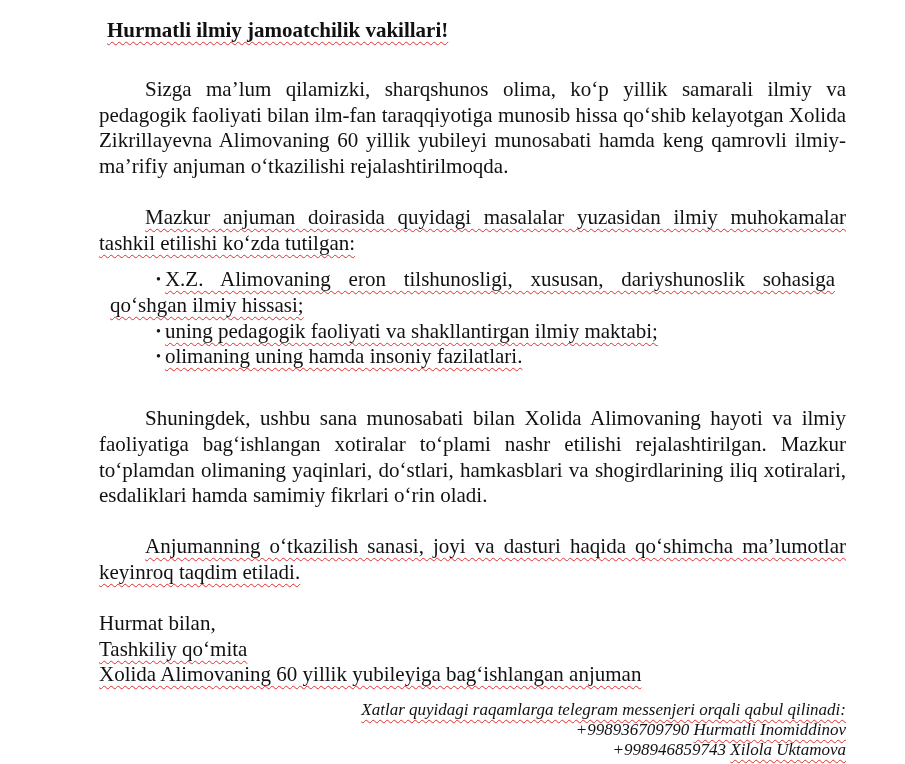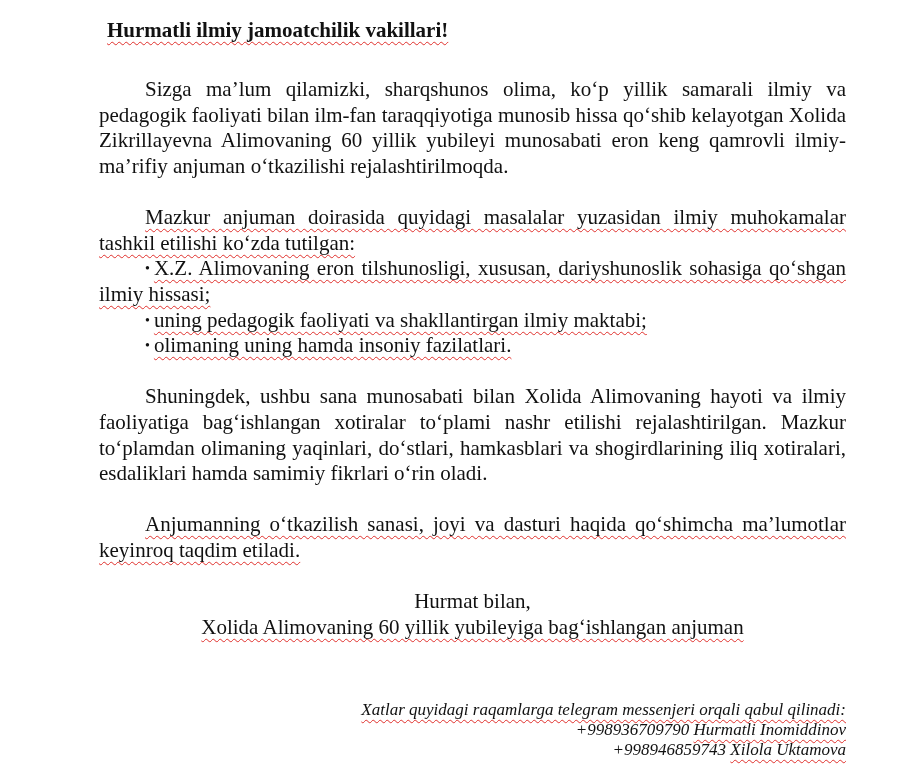--- a/index.html
+++ b/index.html
@@ -28,60 +28,60 @@
       text-align: justify;
       text-indent: 46px;
     }
     .gap { height: 25.6px; }
     .heading {
       font-weight: bold;
       margin: 8px;
     }
     .list {
       list-style: none;
-      margin: 0;
+      margin: 11px;
       padding: 0;
     }
     .list li {
       text-indent: 46px;
       text-align: justify;
     }
     .list li .bullet {
       font-size: 14px;
       margin-right: 4px;
       vertical-align: 2px;
     }
     b { font-weight: normal; }
     .sp {
       text-decoration: underline wavy #e0302c;
       text-decoration-thickness: 1px;
       text-underline-offset: 4px;
       text-decoration-skip-ink: none;
     }
-    .closing { margin: 0; text-align: center; }
+    .closing { margin: 0; }
     .contacts {
       position: absolute;
       right: 59px;
       top: 700px;
       text-align: right;
       font-style: italic;
       font-size: 17px;
       line-height: 20px;
     }
   </style>
 </head>
 <body>
 
 <div class="page">
 
   <p class="heading sp">Hurmatli ilmiy jamoatchilik vakillari!</p>
 
   <div class="gap"></div>
 
-  <p class="para"><span>Sizga ma’lum qilamizki, sharqshunos olima, ko‘p yillik samarali ilmiy va pedagogik faoliyati bilan ilm-fan taraqqiyotiga munosib hissa qo‘shib kelayotgan </span><b>Xolida Zikrillayevna Alimovaning 60 yillik yubileyi</b><span> munosabati eron </span><b>keng qamrovli ilmiy-ma’rifiy anjuman</b><span> o‘tkazilishi rejalashtirilmoqda.</span></p>
+  <p class="para"><span>Sizga ma’lum qilamizki, sharqshunos olima, ko‘p yillik samarali ilmiy va pedagogik faoliyati bilan ilm-fan taraqqiyotiga munosib hissa qo‘shib kelayotgan </span><b>Xolida Zikrillayevna Alimovaning 60 yillik yubileyi</b><span> munosabati hamda </span><b>keng qamrovli ilmiy-ma’rifiy anjuman</b><span> o‘tkazilishi rejalashtirilmoqda.</span></p>
 
   <div class="gap"></div>
 
   <p class="para sp">Mazkur anjuman doirasida quyidagi masalalar yuzasidan ilmiy muhokamalar tashkil etilishi ko‘zda tutilgan:</p>
   <ul class="list">
     <li><span class="bullet">•</span><span class="sp">X.Z. Alimovaning eron tilshunosligi, xususan, dariyshunoslik sohasiga qo‘shgan ilmiy hissasi;</span></li>
     <li><span class="bullet">•</span><span class="sp">uning pedagogik faoliyati va shakllantirgan ilmiy maktabi;</span></li>
     <li><span class="bullet">•</span><span class="sp">olimaning uning hamda insoniy fazilatlari.</span></li>
   </ul>
 
@@ -89,20 +89,21 @@
 
   <p class="para"><span>Shuningdek, ushbu sana munosabati bilan </span><b>Xolida Alimovaning hayoti va ilmiy faoliyatiga bag‘ishlangan xotiralar to‘plami</b><span> nashr etilishi rejalashtirilgan. Mazkur to‘plamdan olimaning yaqinlari, do‘stlari, hamkasblari va shogirdlarining iliq xotiralari, esdaliklari hamda samimiy fikrlari o‘rin oladi.</span></p>
 
   <div class="gap"></div>
 
   <p class="para sp">Anjumanning o‘tkazilish sanasi, joyi va dasturi haqida qo‘shimcha ma’lumotlar keyinroq taqdim etiladi.</p>
 
   <div class="gap"></div>
 
   <p class="closing">Hurmat bilan,</p>
+  <p class="closing sp"><b>Tashkiliy qo‘mita</b></p>
   <p class="closing sp">Xolida Alimovaning 60 yillik yubileyiga bag‘ishlangan anjuman</p>
 </div>
 
 <div class="contacts">
   <div class="sp">Xatlar quyidagi raqamlarga telegram messenjeri orqali qabul qilinadi:</div>
   <div><span>+998936709790</span> <span class="sp">Hurmatli Inomiddinov</span></div>
   <div><span>+998946859743</span> <span class="sp">Xilola Uktamova</span></div>
 </div>
 
 </body></html>

